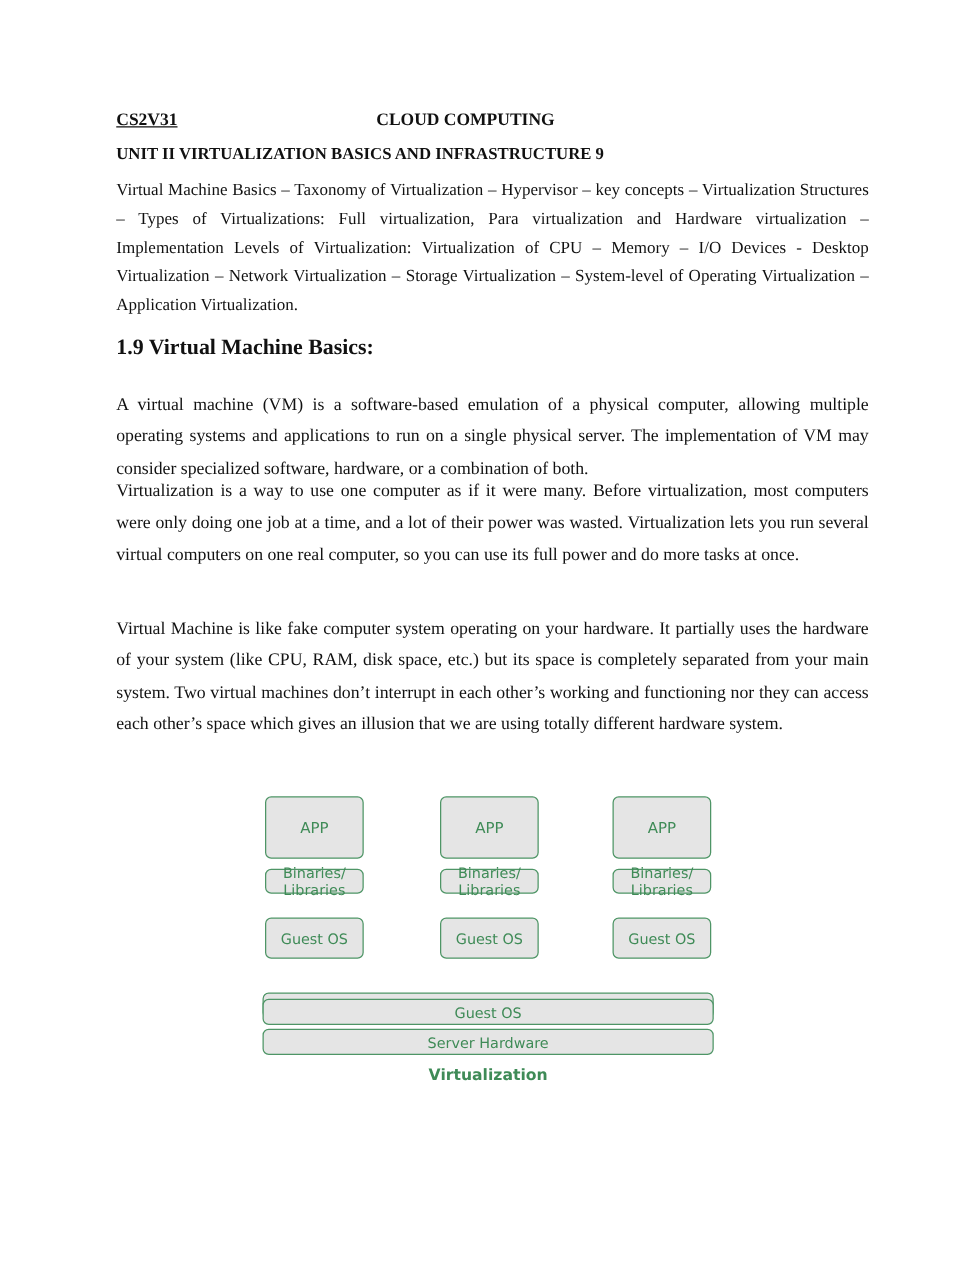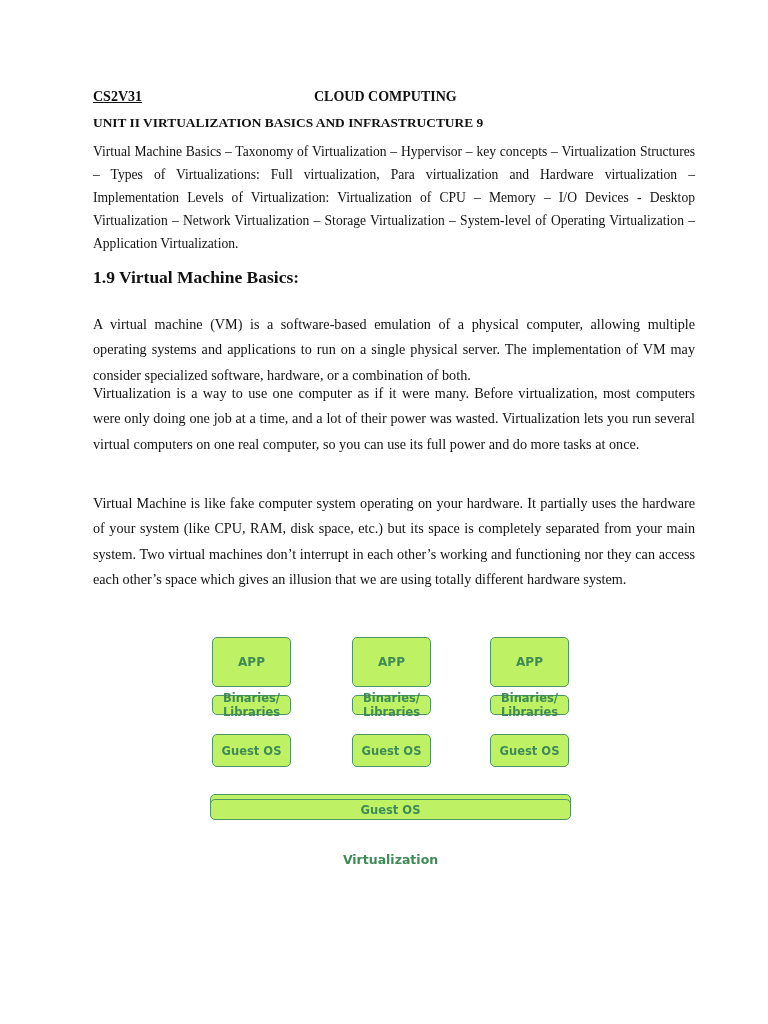--- a/index.html
+++ b/index.html
@@ -24,21 +24,21 @@
     .header-row {
       position: absolute;
       top: 88px;
       left: 0;
       width: 602px;
       font-weight: bold;
       font-size: 14px;
       line-height: 18px;
     }
     .course-code { position: absolute; left: 0; top: 0; text-decoration: underline; }
-    .course-title { position: absolute; left: 221px; top: 0; }
+    .course-title { position: absolute; left: 208px; top: 0; }
     .unit-title {
       position: absolute;
       top: 114px;
       left: 0;
       font-weight: bold;
       font-size: 13.4px;
       line-height: 18px;
       white-space: nowrap;
     }
     .para {
@@ -69,26 +69,26 @@
       position: absolute;
       left: 0;
       top: 0;
       width: 768px;
       height: 1024px;
       pointer-events: none;
       font-family: "DejaVu Sans", sans-serif;
     }
     .box {
       position: absolute;
-      background: #bef264;
+      background: #e5e5e5;
       border: 1.6px solid #4e9566;
       border-radius: 5px;
       box-sizing: border-box;
       color: #3f8b57;
-      font-weight: bold;
+      font-weight: normal;
       display: flex;
       align-items: center;
       justify-content: center;
       text-align: center;
       pointer-events: auto;
     }
     .box.app { width: 79px; height: 50px; top: 637px; font-size: 12px; }
     .box.bin { width: 79px; height: 20px; top: 695px; font-size: 11.5px; line-height: 14px; }
     .box.guest { width: 79px; height: 33px; top: 734px; font-size: 11.5px; line-height: 14px; }
     .col1 { left: 212px; }
@@ -141,14 +141,15 @@
   <div class="box app col2">APP</div>
   <div class="box bin col2">Binaries/ Libraries</div>
   <div class="box guest col2">Guest OS</div>
 
   <div class="box app col3">APP</div>
   <div class="box bin col3">Binaries/ Libraries</div>
   <div class="box guest col3">Guest OS</div>
 
   <div class="box bar hyper">Hyperviser</div>
   <div class="box bar host">Guest OS</div>
+  <div class="box bar server">Server Hardware</div>
   <div class="caption">Virtualization</div>
 </div>
 
 </body></html>

